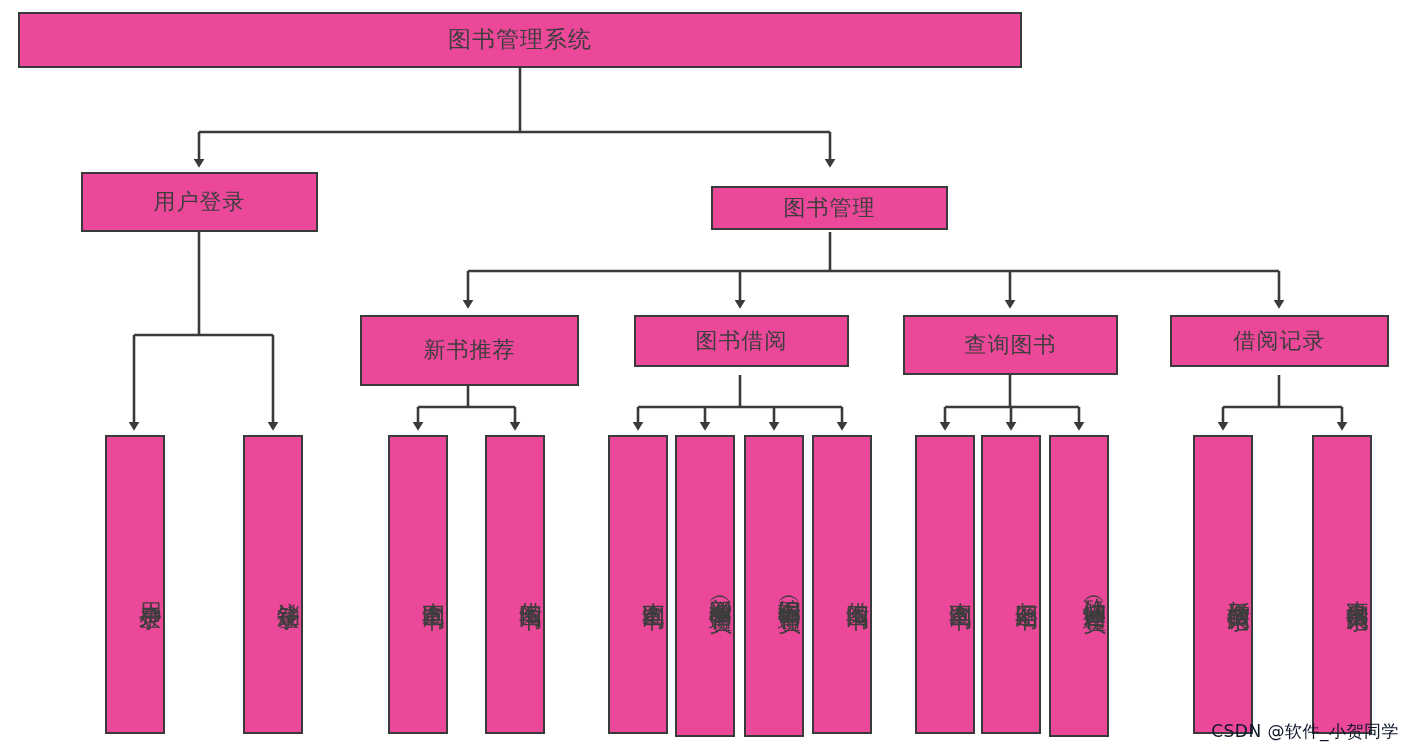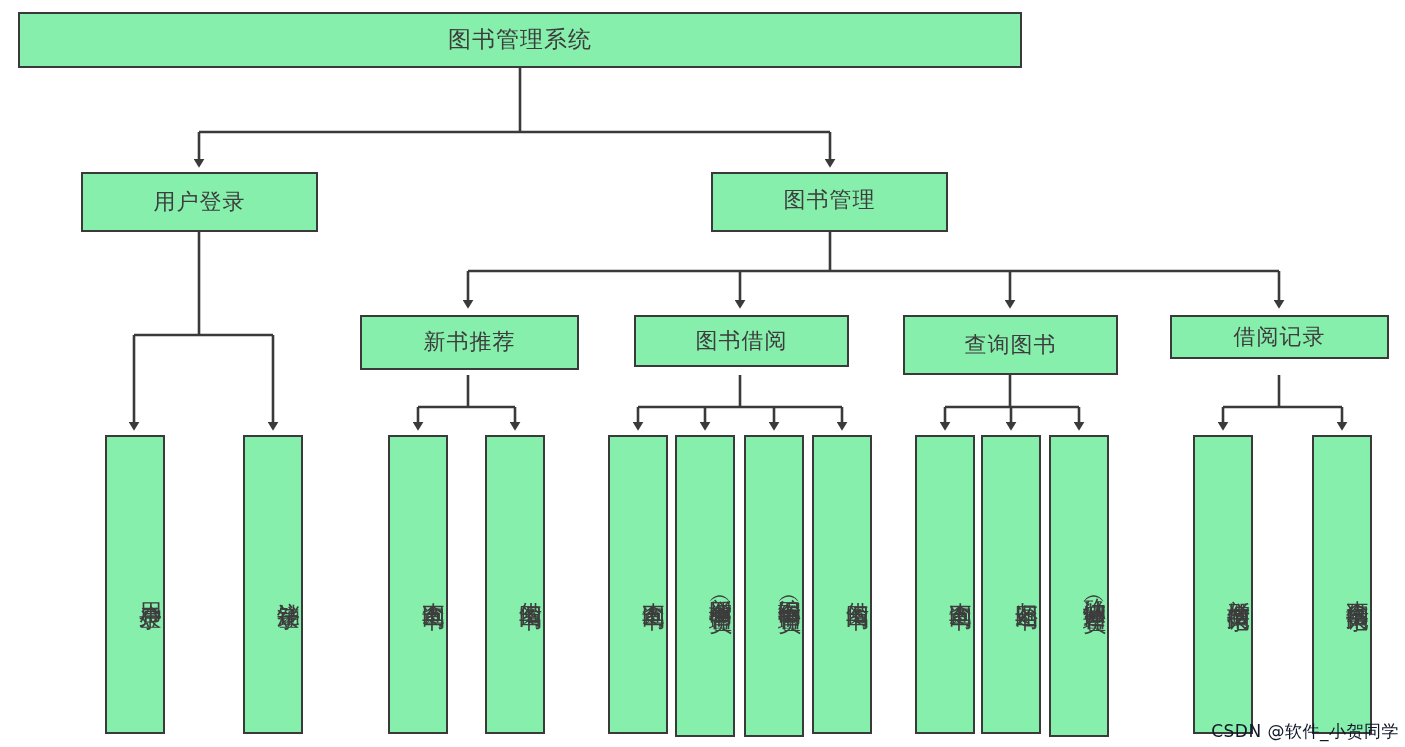--- a/index.html
+++ b/index.html
@@ -6,21 +6,21 @@
   html,body{margin:0;padding:0;background:#ffffff;}
   body{
     font-family:"DejaVu Sans","Liberation Sans",sans-serif;
     width:1405px;height:747px;overflow:hidden;
   }
   #diagram-root{position:relative;width:1405px;height:747px;background:#fff;}
   svg#wires{position:absolute;left:0;top:0;width:1405px;height:747px;}
   .node{
     position:absolute;
     box-sizing:border-box;
-    background:#86efac;
+    background:#ec4899;
     border:2.5px solid #3a3a3a;
     display:flex;
     align-items:center;
     justify-content:center;
     color:#3d3d3d;
   }
   .node.horiz{
     font-size:22px;
     letter-spacing:1px;
     line-height:1.2;
@@ -106,34 +106,34 @@
     </g>
   </svg>
 
   <div class="node horiz root" style="left:18px;top:12px;width:1004px;height:56px;">
     <span>图书管理系统</span>
   </div>
 
   <div class="node horiz" style="left:81px;top:172px;width:237px;height:60px;">
     <span>用户登录</span>
   </div>
-  <div class="node horiz" style="left:711px;top:172px;width:237px;height:60px;font-family:Liberation Mono, monospace;">
+  <div class="node horiz" style="left:711px;top:186px;width:237px;height:44px;">
     <span>图书管理</span>
   </div>
 
-  <div class="node horiz" style="left:360px;top:315px;width:219px;height:55px;">
+  <div class="node horiz" style="left:360px;top:315px;width:219px;height:71px;">
     <span>新书推荐</span>
   </div>
   <div class="node horiz" style="left:634px;top:315px;width:215px;height:52px;">
     <span>图书借阅</span>
   </div>
   <div class="node horiz" style="left:903px;top:315px;width:215px;height:60px;">
     <span>查询图书</span>
   </div>
-  <div class="node horiz" style="left:1170px;top:315px;width:219px;height:44px;">
+  <div class="node horiz" style="left:1170px;top:315px;width:219px;height:52px;">
     <span>借阅记录</span>
   </div>
 
   <div class="node vert" style="left:105px;top:435px;width:60px;height:299px;">
     <span class="vtext">用户登录</span>
   </div>
   <div class="node vert" style="left:243px;top:435px;width:60px;height:299px;">
     <span class="vtext">注销登录</span>
   </div>
 

